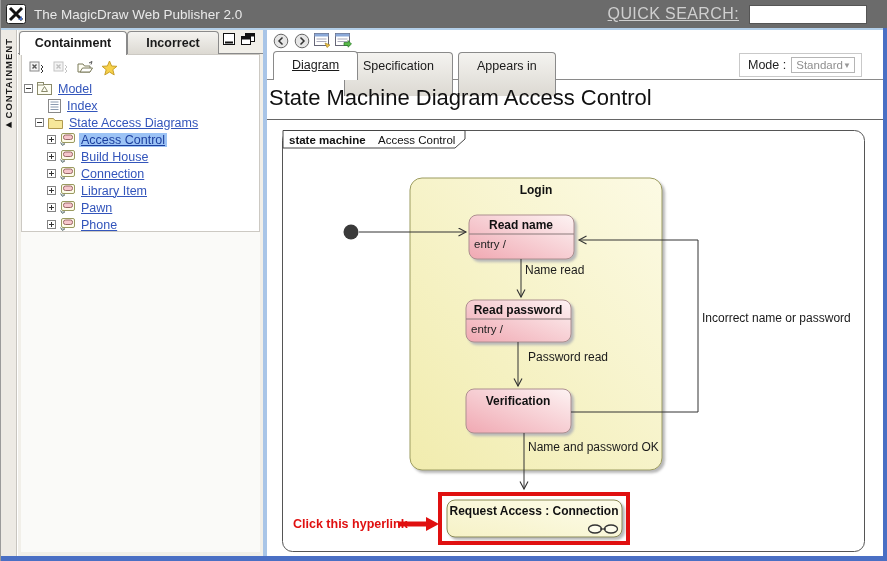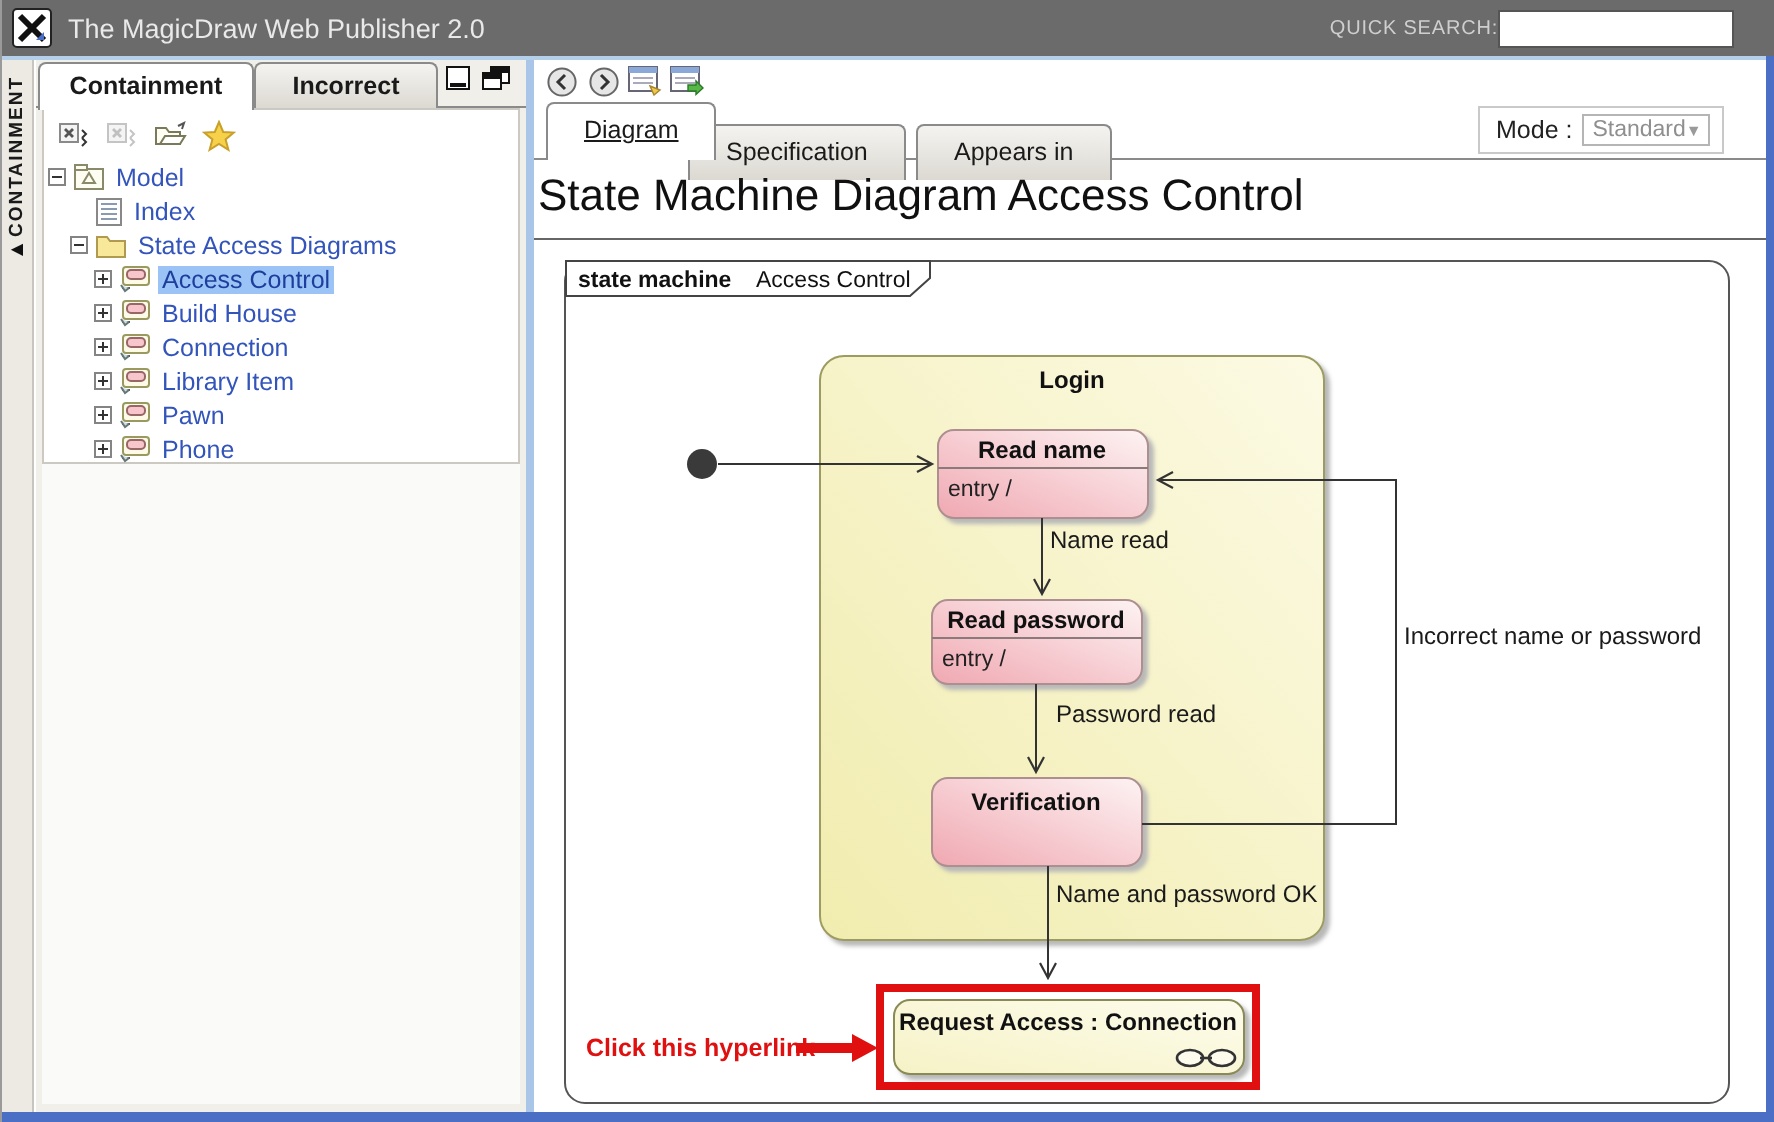--- a/index.html
+++ b/index.html
@@ -3,21 +3,21 @@
 <meta charset="utf-8">
 <style>
   * { box-sizing: border-box; margin: 0; padding: 0; }
   body { font-family: "Liberation Sans", sans-serif; background: #fff; }
   #app { position: relative; width: 887px; height: 561px; background: #fff; overflow: hidden; border-left: 1px solid #9a9a9a; }
 
   
   .topbar { position: absolute; left: 0; top: 0; width: 887px; height: 28px; background: #6b6b6b; display: flex; align-items: center; }
   .logo { width: 20px; height: 20px; margin: 0 8px 0 5px; flex: none; }
   .app-title { color: #e9e9e9; font-size: 13.5px; flex: 1 1 auto; }
-  .qs-label { color: #cfcfcf; font-size: 10px; letter-spacing: .4px; margin-right: 0; }
+  .qs-label { color: #cfcfcf; font-size: 16px; letter-spacing: .4px; margin-right: 10px; text-decoration: underline; }
   .qs-input { width: 118px; height: 19px; border: 1px solid #555; background: #fff; margin-right: 21px; font-size: 11px; padding: 0 3px; }
   .blue-line { position: absolute; left: 0; top: 28px; width: 887px; height: 2px; background: #b3cfe9; }
 
   
   .frame-right { position: absolute; right: 0; top: 28px; width: 4px; height: 533px; background: #4a6fc4; }
   .frame-bottom { position: absolute; left: 0; top: 556px; width: 887px; height: 5px; background: #4a6fc4; }
 
   
   .side-strip { position: absolute; left: 0; top: 30px; width: 16px; height: 526px; background: #edeae4; border-right: 1px solid #c8c5bf; display: flex; flex-direction: column; align-items: center; padding-top: 8px; }
   .vtext { writing-mode: vertical-rl; transform: rotate(180deg); font-size: 9.5px; font-weight: bold; color: #1a1a1a; letter-spacing: 1px; }
@@ -34,33 +34,33 @@
 
   .tree-panel { position: absolute; left: 3px; top: 24px; width: 239px; height: 178px; background: #fff; border: 1px solid #ccc9c3; }
   .tree-toolbar { display: flex; align-items: center; gap: 6px; padding: 4px 0 3px 6px; height: 24px; }
   .tree-toolbar .tbtn { display: flex; align-items: center; justify-content: center; width: 18px; height: 18px; }
   .tree-rows { padding-top: 1px; }
   .trow { display: flex; align-items: center; height: 17px; font-size: 12.5px; color: #3355bb; white-space: nowrap; cursor: default; }
   .trow .sp0 { width: 2px; flex: none; } .trow .sp1 { width: 13px; flex: none; } .trow .sp2 { width: 25px; flex: none; }
   .toggle { width: 9px; height: 9px; flex: none; margin-right: 4px; }
   .toggle.empty { visibility: hidden; }
   .ticon { flex: none; margin-right: 4px; display: flex; }
-  .tlabel { padding: 0 2px; }
+  .tlabel { padding: 0 2px; text-decoration: underline; }
   .tlabel.selected { background: #9cc3f5; color: #1c3f9e; }
   .sb-below { position: absolute; left: 3px; top: 202px; width: 239px; height: 320px; background: #fafaf8; }
 
   
   .divider { position: absolute; left: 262px; top: 30px; width: 4px; height: 526px; background: #a9c5e7; }
 
   
   .main { position: absolute; left: 266px; top: 30px; width: 617px; height: 526px; background: #fff; }
   .nav-icons { position: absolute; left: 5px; top: 2px; display: flex; gap: 4px; align-items: center; }
   .nav-icons .nbtn { width: 17px; height: 17px; display: flex; align-items: center; justify-content: center; }
   .main-tabrow { position: absolute; left: 0; top: 19px; width: 617px; height: 31px; border-bottom: 1px solid #8a8a8a; }
-  .m-tab { height: 28px; line-height: 27px; top: 13px; font-size: 12.5px; padding: 0 18px; }
+  .m-tab { height: 44px; line-height: 27px; top: 3px; font-size: 12.5px; padding: 0 18px; }
   .m-tab.active { background: #fff; height: 29px; top: 2px; z-index: 2; text-decoration: underline; }
   .mode-box { position: absolute; left: 472px; top: 4px; width: 123px; height: 24px; border: 1px solid #c9c9c9; display: flex; align-items: center; padding-left: 8px; background: #fff; }
   .mode-label { font-size: 12.5px; color: #222; font-weight: 400; margin-right: 5px; }
   .mode-select { width: 64px; height: 16px; border: 1px solid #b5b5b5; background: #fff; color: #8f8f8f; font-size: 11.5px; display: flex; align-items: center; justify-content: space-between; padding: 0 4px; }
   .mode-select .arr { font-size: 8px; color: #9a9a9a; }
 
   .page-title { position: absolute; left: 2px; top: 55px; font-size: 22px; color: #101010; }
   .title-rule { position: absolute; left: 0; top: 89px; width: 617px; height: 1px; background: #666; }
 
   .diagram-wrap { position: absolute; left: 14px; top: 94px; }

